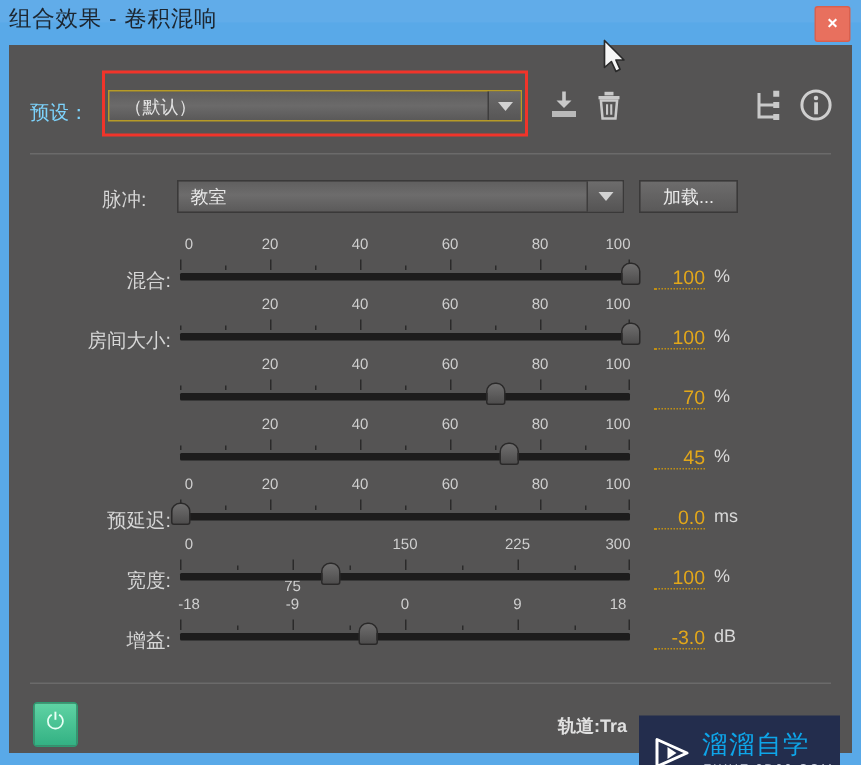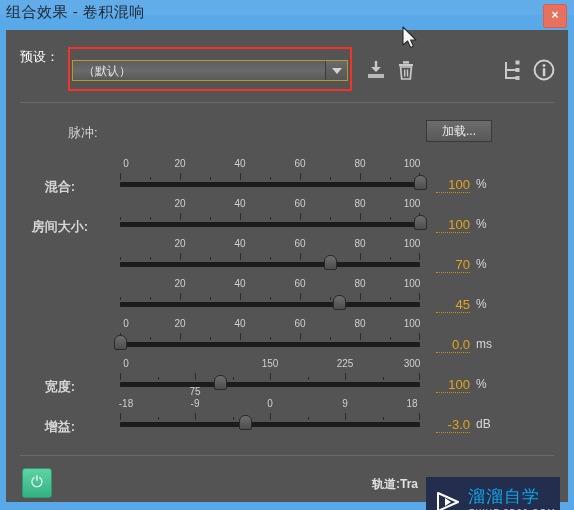--- a/index.html
+++ b/index.html
@@ -68,23 +68,23 @@
   }
 
   
   #preset-row {
     position: absolute;
     left: 0; top: 10px;
     width: 562px; height: 56px;
   }
   #preset-label {
     position: absolute;
-    left: 14px; top: 8px;
+    left: 14px; top: 26px;
     font-size: 13px;
-    color: #ffffff;
+    color: #7dd3fc;
     white-space: nowrap;
   }
   #preset-highlight {
     position: absolute;
     left: 62px; top: 7px;
     width: 284px; height: 44px;
     border: 2px solid #f1342a;
     box-sizing: border-box;
   }
   #preset-combo {
@@ -211,25 +211,24 @@
     width: 562px;
   }
   .slider-row {
     position: relative;
     height: 40px;
   }
   .slider-label {
     position: absolute;
     left: 0; top: 20px;
     width: 108px;
-    text-align: center;
+    text-align: right;
     font-size: 13px;
     color: #d6d6d6;
     white-space: nowrap;
-    font-weight: bold;
   }
   .slider-area {
     position: absolute;
     left: 114px; top: 0;
     width: 300px; height: 40px;
   }
   .tick-labels {
     position: absolute;
     left: 0; top: 0;
     width: 300px; height: 14px;
@@ -422,20 +421,26 @@
           <circle cx="12" cy="7.4" r="1.5" fill="#cfcfcf"></circle>
           <rect x="10.8" y="10.2" width="2.5" height="8" fill="#cfcfcf"></rect>
         </svg>
       </span>
 
       <div id="preset-divider"></div>
     </div>
 
     <div id="impulse-row">
       <div id="impulse-label">脉冲:</div>
+      <div id="impulse-combo">
+        <span id="impulse-value">教室</span>
+        <span id="impulse-arrow">
+            <i class="tri"></i>
+          </span>
+      </div>
       <div id="load-button">
         <span class="lbl">加载...</span>
       </div>
     </div>
 
     <div id="sliders">
         <div class="slider-row">
           <div class="slider-label">混合:</div>
           <div class="slider-area">
             <div class="tick-labels">
@@ -544,20 +549,21 @@
               <i class="minor" style="left: 30px;"></i>
               <i class="minor" style="left: 0px;"></i>
             </div>
             <div class="track"></div>
             <div class="thumb" style="left: 219px;"></div>
           </div>
           <div class="value">45</div>
           <div class="unit">%</div>
         </div>
         <div class="slider-row">
+          <div class="slider-label">预延迟:</div>
           <div class="slider-area">
             <div class="tick-labels">
               <span style="left: 6px;">0</span>
               <span style="left: 60px;">20</span>
               <span style="left: 120px;">40</span>
               <span style="left: 180px;">60</span>
               <span style="left: 240px;">80</span>
               <span style="left: 292px;">100</span>
             </div>
             <div class="ticks">

